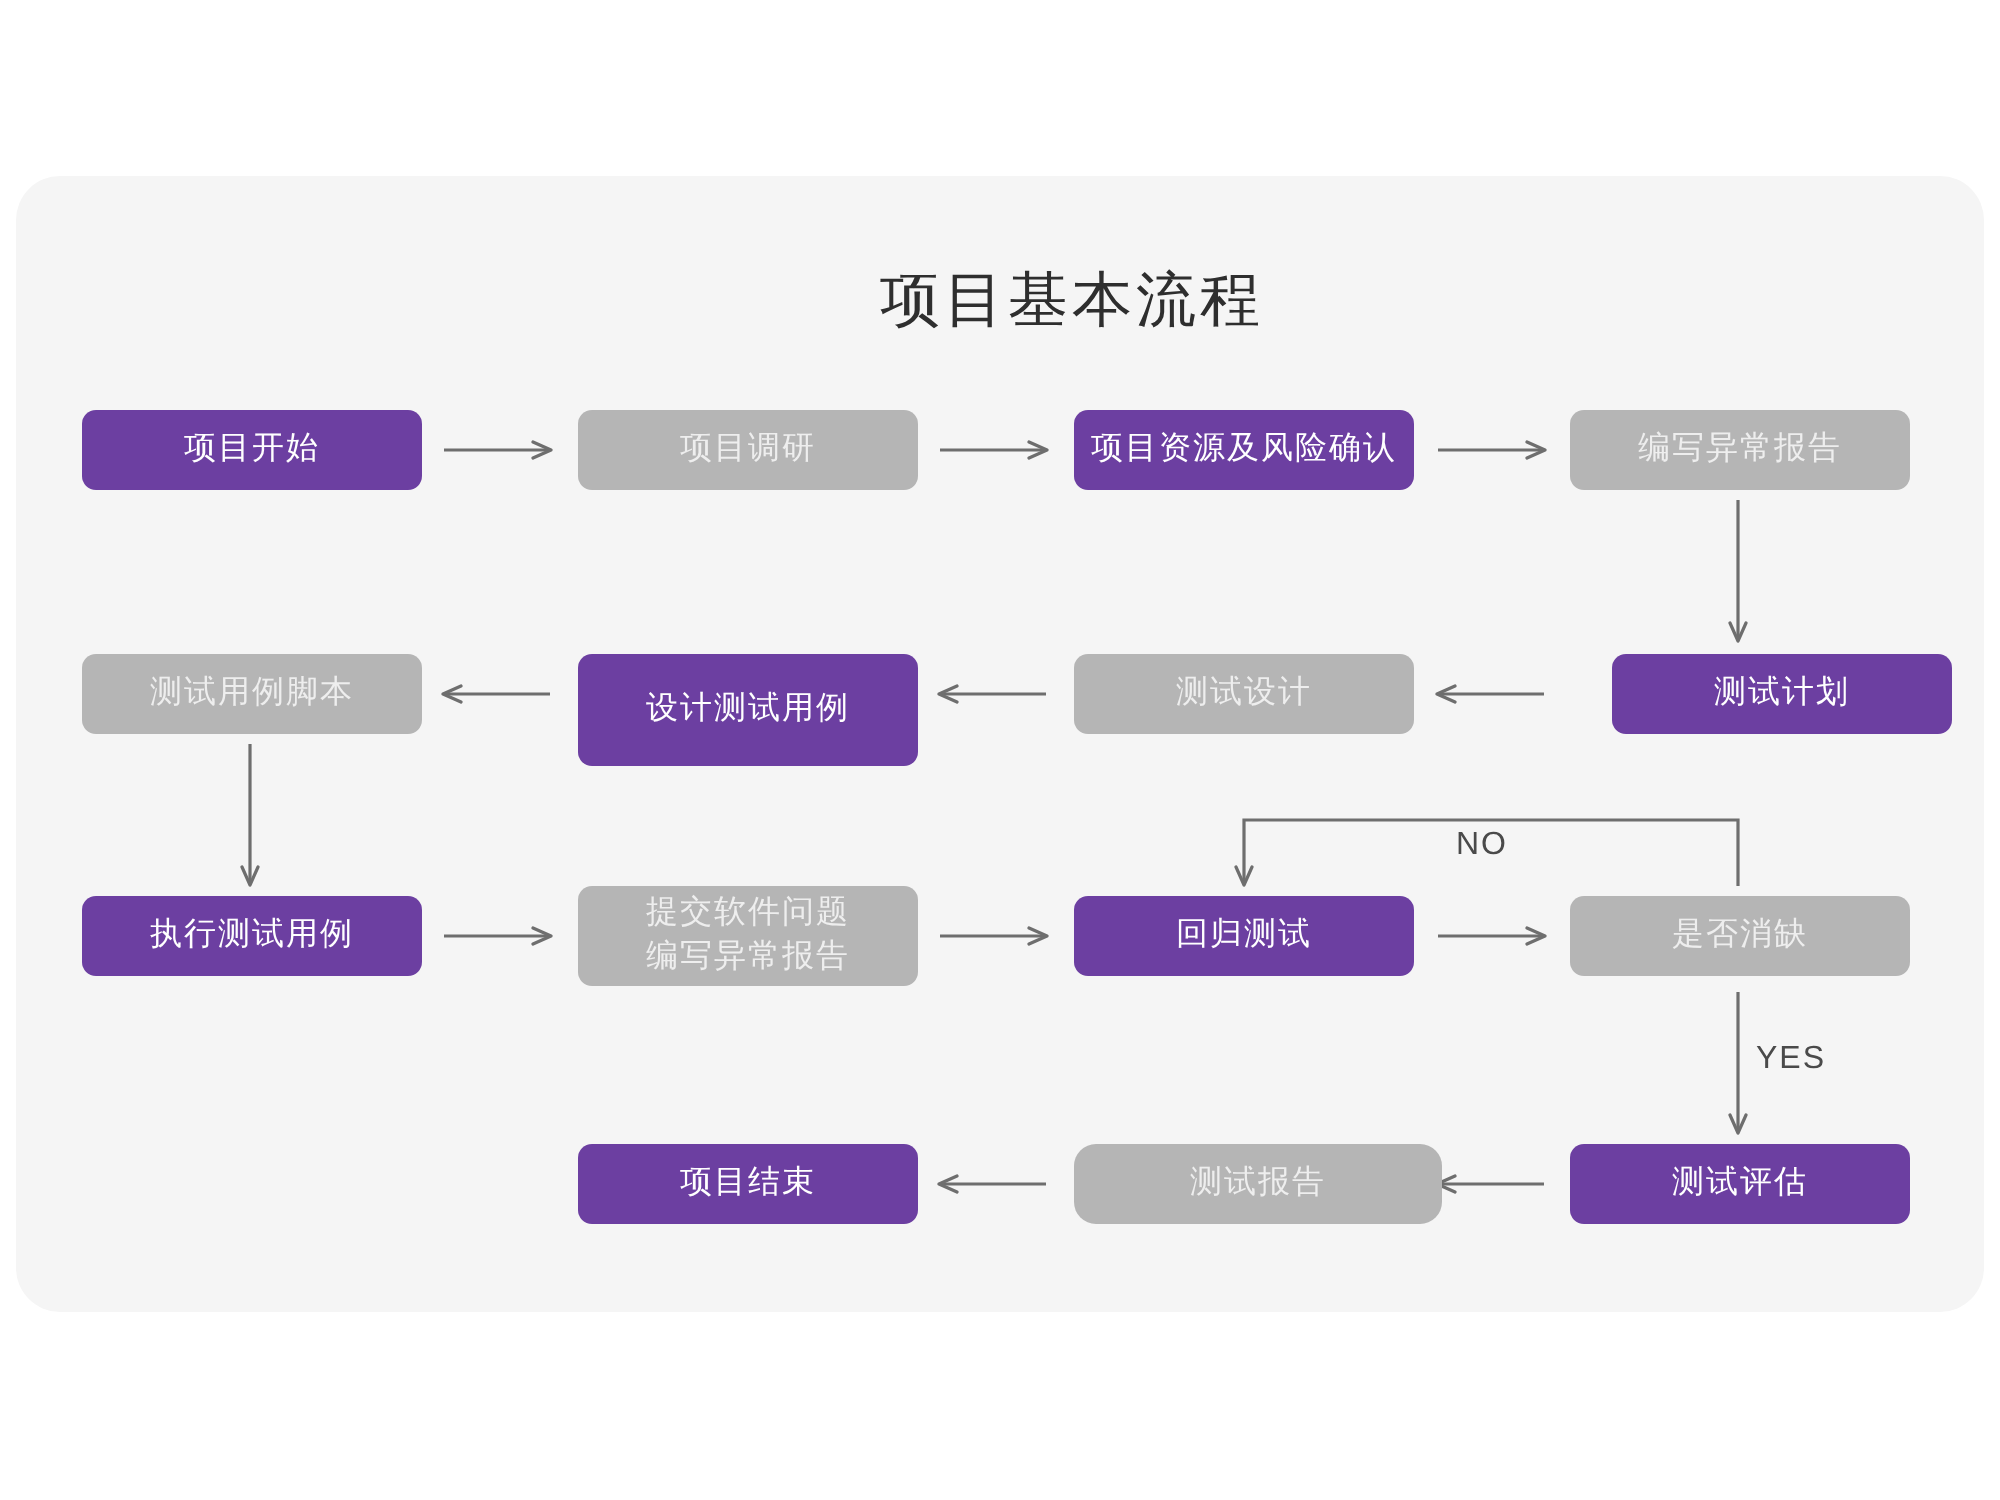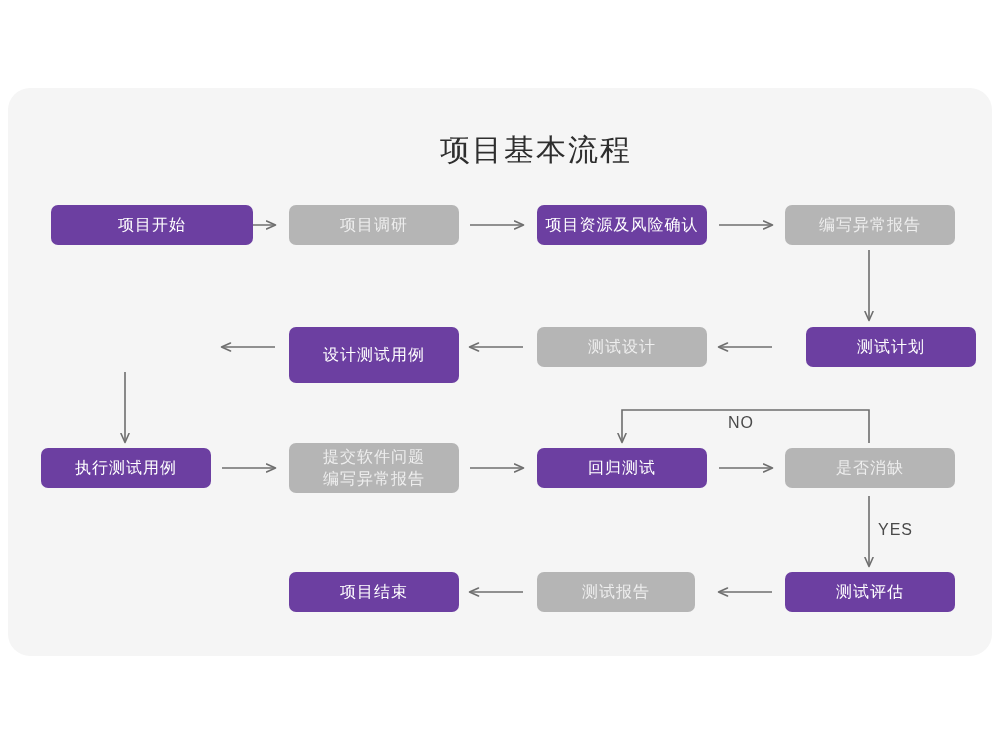--- a/index.html
+++ b/index.html
@@ -140,32 +140,33 @@
       <line x1="772" y1="592" x2="719" y2="592" stroke="#6e6e6e" stroke-width="1.6" marker-end="url(#ah)"></line>
     </g>
     <g>
       <line x1="523" y1="592" x2="470" y2="592" stroke="#6e6e6e" stroke-width="1.6" marker-end="url(#ah)"></line>
     </g>
   </svg>
 
   <div class="edge-label" style="left:728px; top:414px;">NO</div>
   <div class="edge-label" style="left:878px; top:521px;">YES</div>
 
-  <div class="node purple" style="left:41px;  top:205px; width:202px; height:40px;margin-left:10px;">项目开始</div>
+  <div class="node purple" style="left:41px;  top:205px; width:170px; height:40px;">项目开始</div>
   <div class="node gray" style="left:289px; top:205px; width:170px; height:40px;">项目调研</div>
   <div class="node purple" style="left:537px; top:205px; width:170px; height:40px;">项目资源及风险确认</div>
   <div class="node gray" style="left:785px; top:205px; width:170px; height:40px;">编写异常报告</div>
 
+  <div class="node gray" style="left:41px;  top:327px; width:170px; height:40px;">测试用例脚本</div>
   <div class="node purple" style="left:289px; top:327px; width:170px; height:56px;">设计测试用例</div>
   <div class="node gray" style="left:537px; top:327px; width:170px; height:40px;">测试设计</div>
   <div class="node purple" style="left:785px; top:327px; width:170px; height:40px;margin-left:21px;">测试计划</div>
 
   <div class="node purple" style="left:41px;  top:448px; width:170px; height:40px;">执行测试用例</div>
   <div class="node gray" style="left:289px; top:443px; width:170px; height:50px;">提交软件问题
 编写异常报告</div>
   <div class="node purple" style="left:537px; top:448px; width:170px; height:40px;">回归测试</div>
   <div class="node gray" style="left:785px; top:448px; width:170px; height:40px;">是否消缺</div>
 
   <div class="node purple" style="left:289px; top:572px; width:170px; height:40px;">项目结束</div>
-  <div class="node gray" style="left:537px; top:572px; width:158px; height:40px;">测试报告</div>
+  <div class="node gray" style="left:537px; top:572px; width:184px; height:40px;border-radius:11px;">测试报告</div>
   <div class="node purple" style="left:785px; top:572px; width:170px; height:40px;">测试评估</div>
 
 </div>
 
 </body></html>

